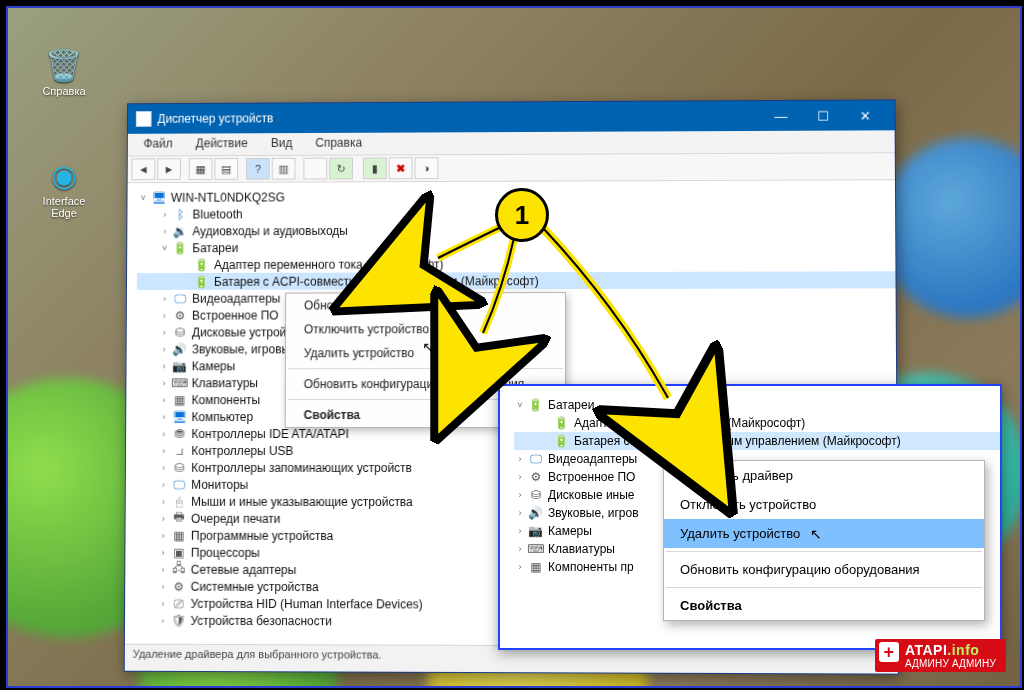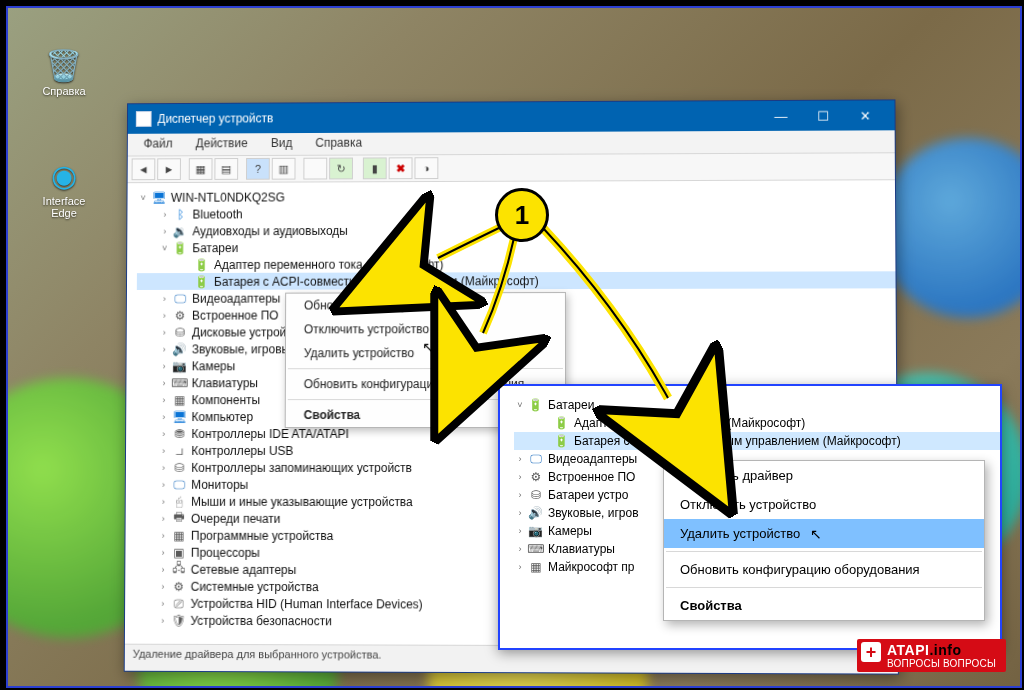--- a/index.html
+++ b/index.html
@@ -55,21 +55,21 @@
   .ctx2 .mi{padding:7px 16px;}
   .ctx2 .mi.hl{background:#7fc0ff;}
   .ctx2 .sep{height:1px;background:#d8d8d8;margin:3px 2px;}
   
   .marker{position:absolute;width:48px;height:48px;border-radius:50%;background:#fce300;border:3px solid #000;display:flex;align-items:center;justify-content:center;font:bold 26px/1 Arial;color:#000;z-index:50;}
   svg.arrows{position:absolute;left:0;top:0;pointer-events:none;z-index:45;}
   
   .wm{position:absolute;right:14px;bottom:14px;background:#d50b15;color:#fff;padding:4px 10px 3px 30px;border-radius:2px;font-family:Arial;}
   .wm .plus{position:absolute;left:4px;top:3px;width:20px;height:20px;background:#fff;color:#d50b15;border-radius:3px;font:bold 18px/20px Arial;text-align:center;}
   .wm .l1{font:bold 14px/1 Arial;letter-spacing:.5px;}
-  .wm .l1 i{font-style:normal;color:#000000;}
+  .wm .l1 i{font-style:normal;color:#bef264;}
   .wm .l2{font:10px/1 Arial;margin-top:2px;letter-spacing:.2px;}
   .cursor{position:absolute;font-size:14px;color:#000;pointer-events:none;}
 </style>
 </head>
 <body>
 
 <div class="frame">
 
   <div class="bokeh green" style="left:-70px;top:370px;width:260px;height:260px"></div>
   <div class="bokeh green" style="left:130px;top:560px;width:200px;height:200px"></div>
@@ -290,41 +290,41 @@
           <span class="txt">Видеоадаптеры</span>
         </div>
       <div class="row">
           <span class="exp">›</span>
           <span class="ic hdd">⚙</span>
           <span class="txt">Встроенное ПО</span>
         </div>
       <div class="row">
           <span class="exp">›</span>
           <span class="ic hdd">⛁</span>
-          <span class="txt">Батареи устро</span>
+          <span class="txt">Дисковые иные</span>
         </div>
       <div class="row">
           <span class="exp">›</span>
           <span class="ic snd">🔊</span>
           <span class="txt">Звуковые, игров</span>
         </div>
       <div class="row">
           <span class="exp">›</span>
           <span class="ic hdd">📷</span>
           <span class="txt">Камеры</span>
         </div>
       <div class="row">
           <span class="exp">›</span>
           <span class="ic kb">⌨</span>
           <span class="txt">Клавиатуры</span>
         </div>
       <div class="row">
           <span class="exp">›</span>
           <span class="ic hdd">▦</span>
-          <span class="txt">Майкрософт пр</span>
+          <span class="txt">Компоненты пр</span>
         </div>
     </div>
   </div>
 
   <div class="ctx2">
     <div class="mi">Обновить драйвер</div>
     <div class="mi">Отключить устройство</div>
     <div class="mi hl">Удалить устройство</div>
     <div class="sep"></div>
     <div class="mi">Обновить конфигурацию оборудования</div>
@@ -346,15 +346,15 @@
     <path d="M495,218 Q460,235 430,250" stroke="#000" stroke-width="2" fill="none"></path>
     <path d="M506,230 Q495,280 475,325" stroke="#fce300" stroke-width="8" fill="none" marker-end="url(#ah)"></path>
     <path d="M506,230 Q495,280 475,325" stroke="#000" stroke-width="2" fill="none"></path>
     <path d="M535,220 Q610,300 660,390" stroke="#fce300" stroke-width="9" fill="none" marker-end="url(#ah)"></path>
     <path d="M535,220 Q610,300 660,390" stroke="#000" stroke-width="2" fill="none"></path>
   </svg>
 
   <div class="wm">
     <div class="plus">+</div>
     <div class="l1"><span>ATAPI</span><i>.info</i></div>
-    <div class="l2">ВОПРОСЫ ВОПРОСЫ</div>
+    <div class="l2">АДМИНУ АДМИНУ</div>
   </div>
 </div>
 
 </body></html>

